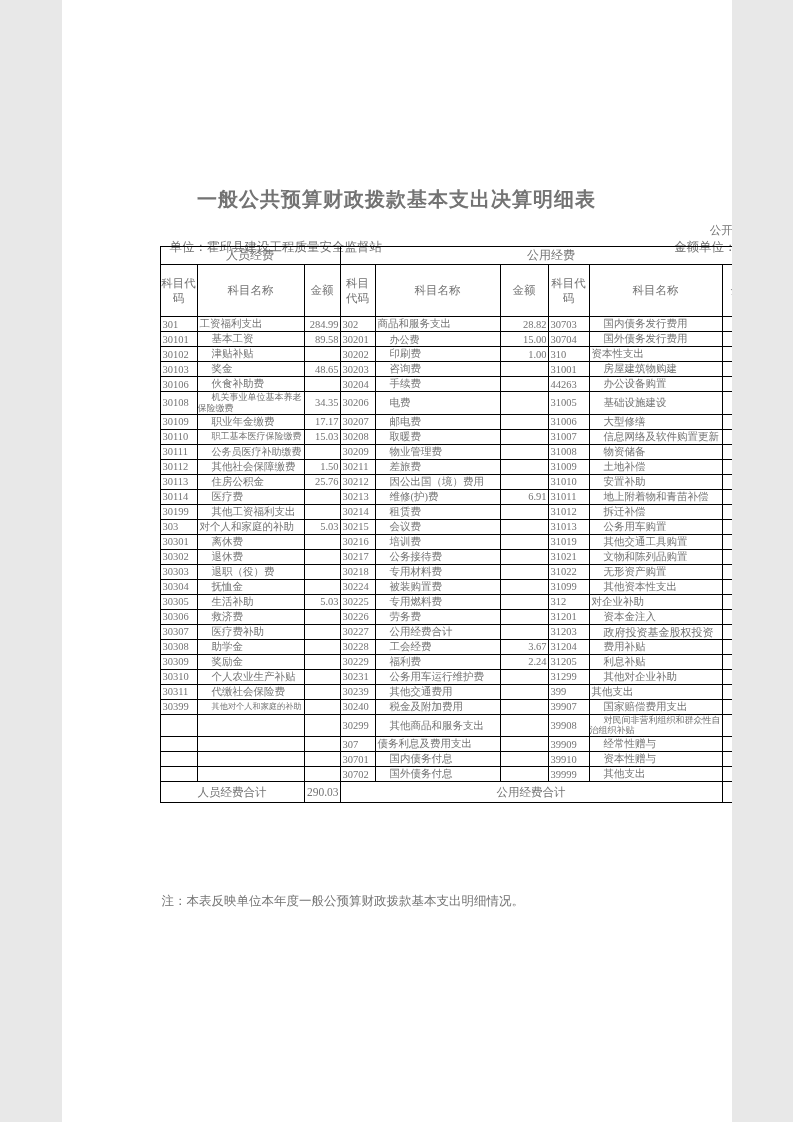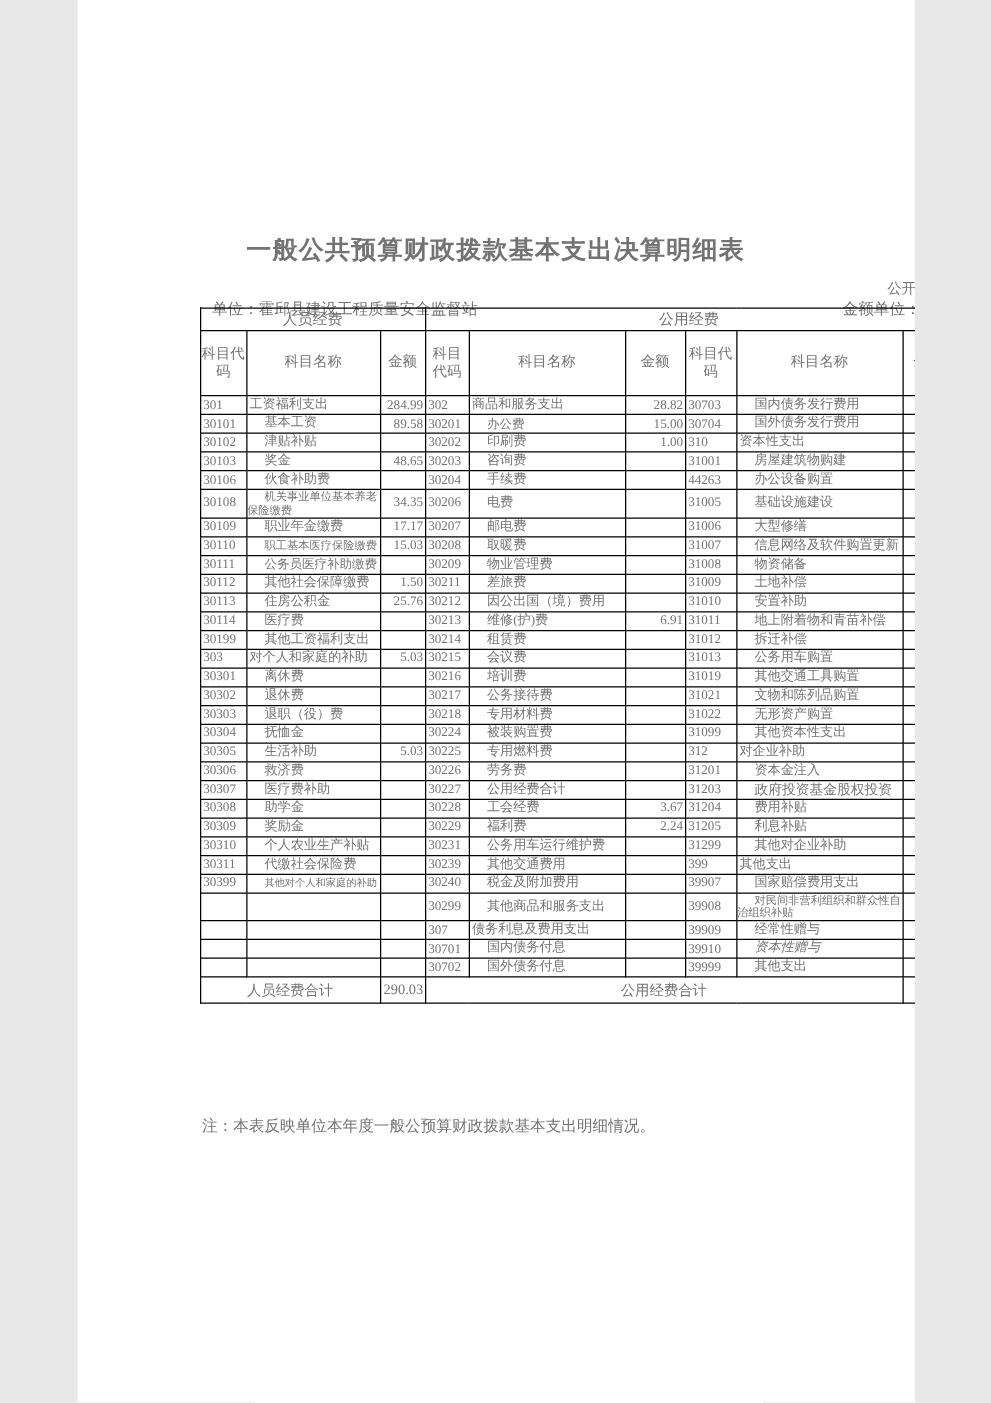--- a/index.html
+++ b/index.html
@@ -414,21 +414,21 @@
           <td class="amount"></td>
         </tr>
         <tr>
           <td class="code"></td>
           <td class="name"></td>
           <td class="amount"></td>
           <td class="code">30701</td>
           <td class="name" style="text-indent: 14px; font-size: 10.5px; margin-top: 44px;">国内债务付息</td>
           <td class="amount"></td>
           <td class="code">39910</td>
-          <td class="name" style="text-indent: 14px; font-size: 10.5px; font-style: italic;">资本性赠与</td>
+          <td class="name" style="text-indent: 14px; font-size: 10.5px;">资本性赠与</td>
           <td class="amount"></td>
         </tr>
         <tr>
           <td class="code"></td>
           <td class="name"></td>
           <td class="amount"></td>
           <td class="code">30702</td>
           <td class="name" style="text-indent: 14px; font-size: 10.5px;">国外债务付息</td>
           <td class="amount"></td>
           <td class="code">39999</td>

